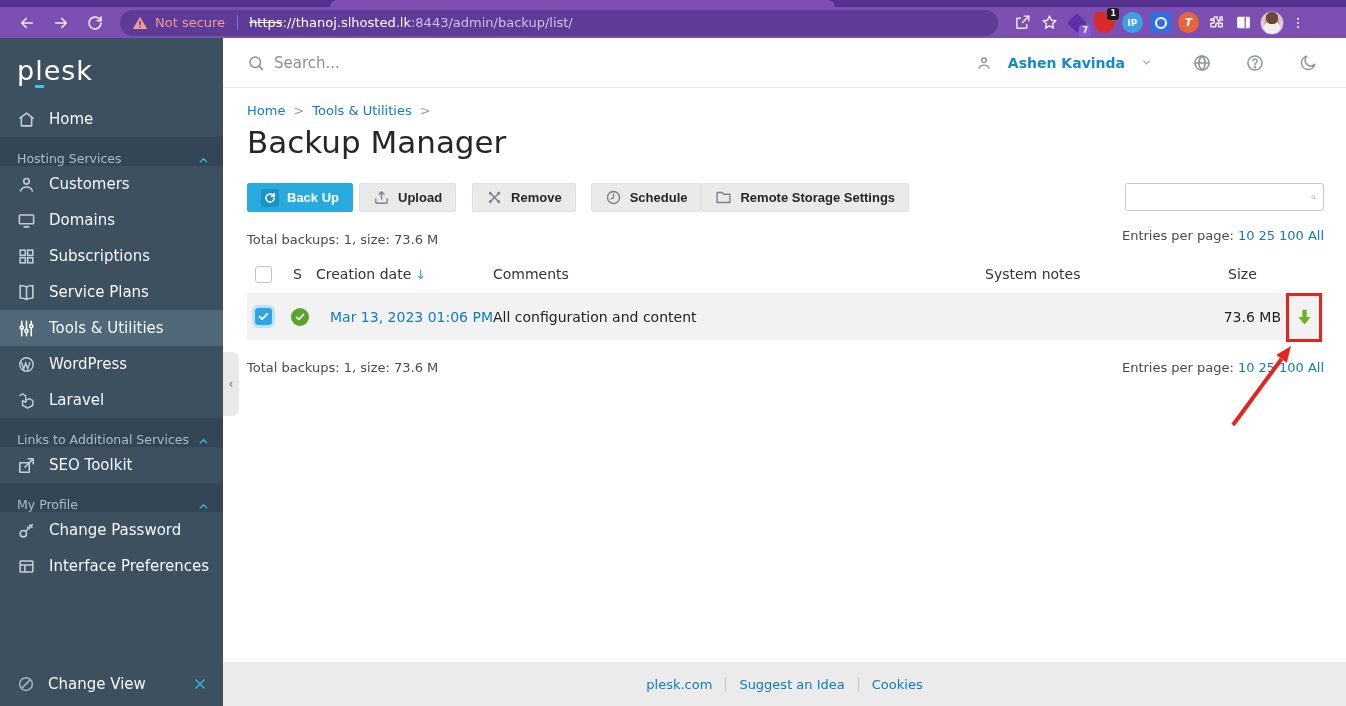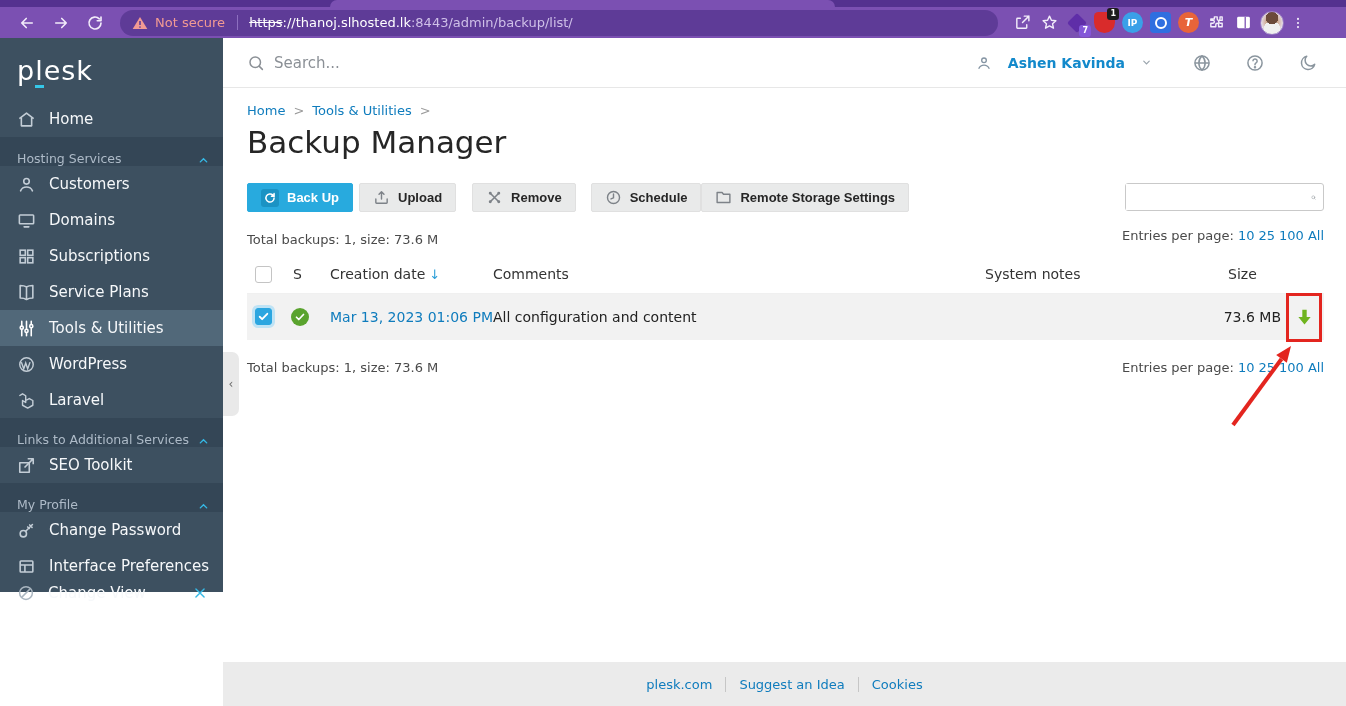--- a/index.html
+++ b/index.html
@@ -41,21 +41,21 @@
   #topbar .search-wrap .ic { width:18px; height:18px; color:#8b9096; }
   #topbar input { border:none; outline:none; font-size:15px; color:#333; width:400px; font-family:inherit; }
   #topbar input::placeholder { color:#8b9096; }
   #user { display:flex; align-items:center; gap:16px; color:#1389cb; font-size:14px; font-weight:600; }
   #user .ic { width:16px; height:16px; color:#8494a3; }
   #user .chev { width:11px; height:11px; color:#9aa4ad; }
   #top-icons { display:flex; align-items:center; gap:33px; margin:0 28px 0 40px; }
   #top-icons .ic { width:20px; height:20px; color:#8a959e; }
 
   
-  #sidebar { position:absolute; left:0; top:38px; width:223px; height:554px; background:#3d5060; display:flex; flex-direction:column; }
+  #sidebar { position:absolute; left:0; top:38px; width:223px; height:668px; background:#3d5060; display:flex; flex-direction:column; }
   #logo { padding:17px 0 13px 17px; font-size:27px; color:#fff; letter-spacing:1px; }
   #logo .ul { display:inline-block; border-bottom:3px solid #35c7e8; padding-bottom:0px; line-height:1.05; }
   .s-item { height:36px; display:flex; align-items:center; padding-left:17px; gap:13px; font-size:15px; color:#f6f8fa; cursor:pointer; flex:0 0 auto; }
   .s-item .ic { width:19px; height:19px; color:#c3cdd6; }
   .s-item.active { background:#516879; }
   .s-section { height:29px; background:#344656; display:flex; align-items:flex-end; justify-content:space-between; padding:0 14px 0 17px; font-size:12.5px; color:#aebbc8; cursor:pointer; flex:0 0 auto; }
   .s-section .ic { width:11px; height:11px; color:#35b9e6; }
   #change-view { margin-top:auto; height:44px; display:flex; align-items:center; padding:0 16px 0 17px; font-size:15px; color:#f6f8fa; gap:13px; cursor:pointer; }
   #change-view .ic { width:18px; height:18px; color:#aab6c0; }
   #change-view .close { margin-left:auto; width:14px; height:14px; color:#35b9e6; }
@@ -469,21 +469,21 @@
 
     <div id="total-top" class="meta">Total backups: 1, size: 73.6 M</div>
 
     <div id="entries-top" class="meta entries">
       <span>Entries per page:</span><a>10</a><a>25</a><a>100</a><a>All</a>
     </div>
 
     <div id="thead">
       <span class="cbx" style="left:8px;"></span>
       <span style="left:46px;">S</span>
-      <span style="left:83px;"><a>Creation date</a><span class="sort">↓</span></span>
+      <span style="left:69px;"><a>Creation date</a><span class="sort">↓</span></span>
       <span style="left:246px;">Comments</span>
       <span style="left:738px;">System notes</span>
       <span style="left:981px;">Size</span>
     </div>
 
     <div id="trow">
       <span class="cbx checked ic" style="left:8px;top:14px;">
           <svg viewBox="0 0 24 24" fill="none" stroke="#fff" stroke-width="3.4" stroke-linecap="round" stroke-linejoin="round">
             <path d="m5 12.5 4.5 4.5L19 7"></path>
           </svg>

